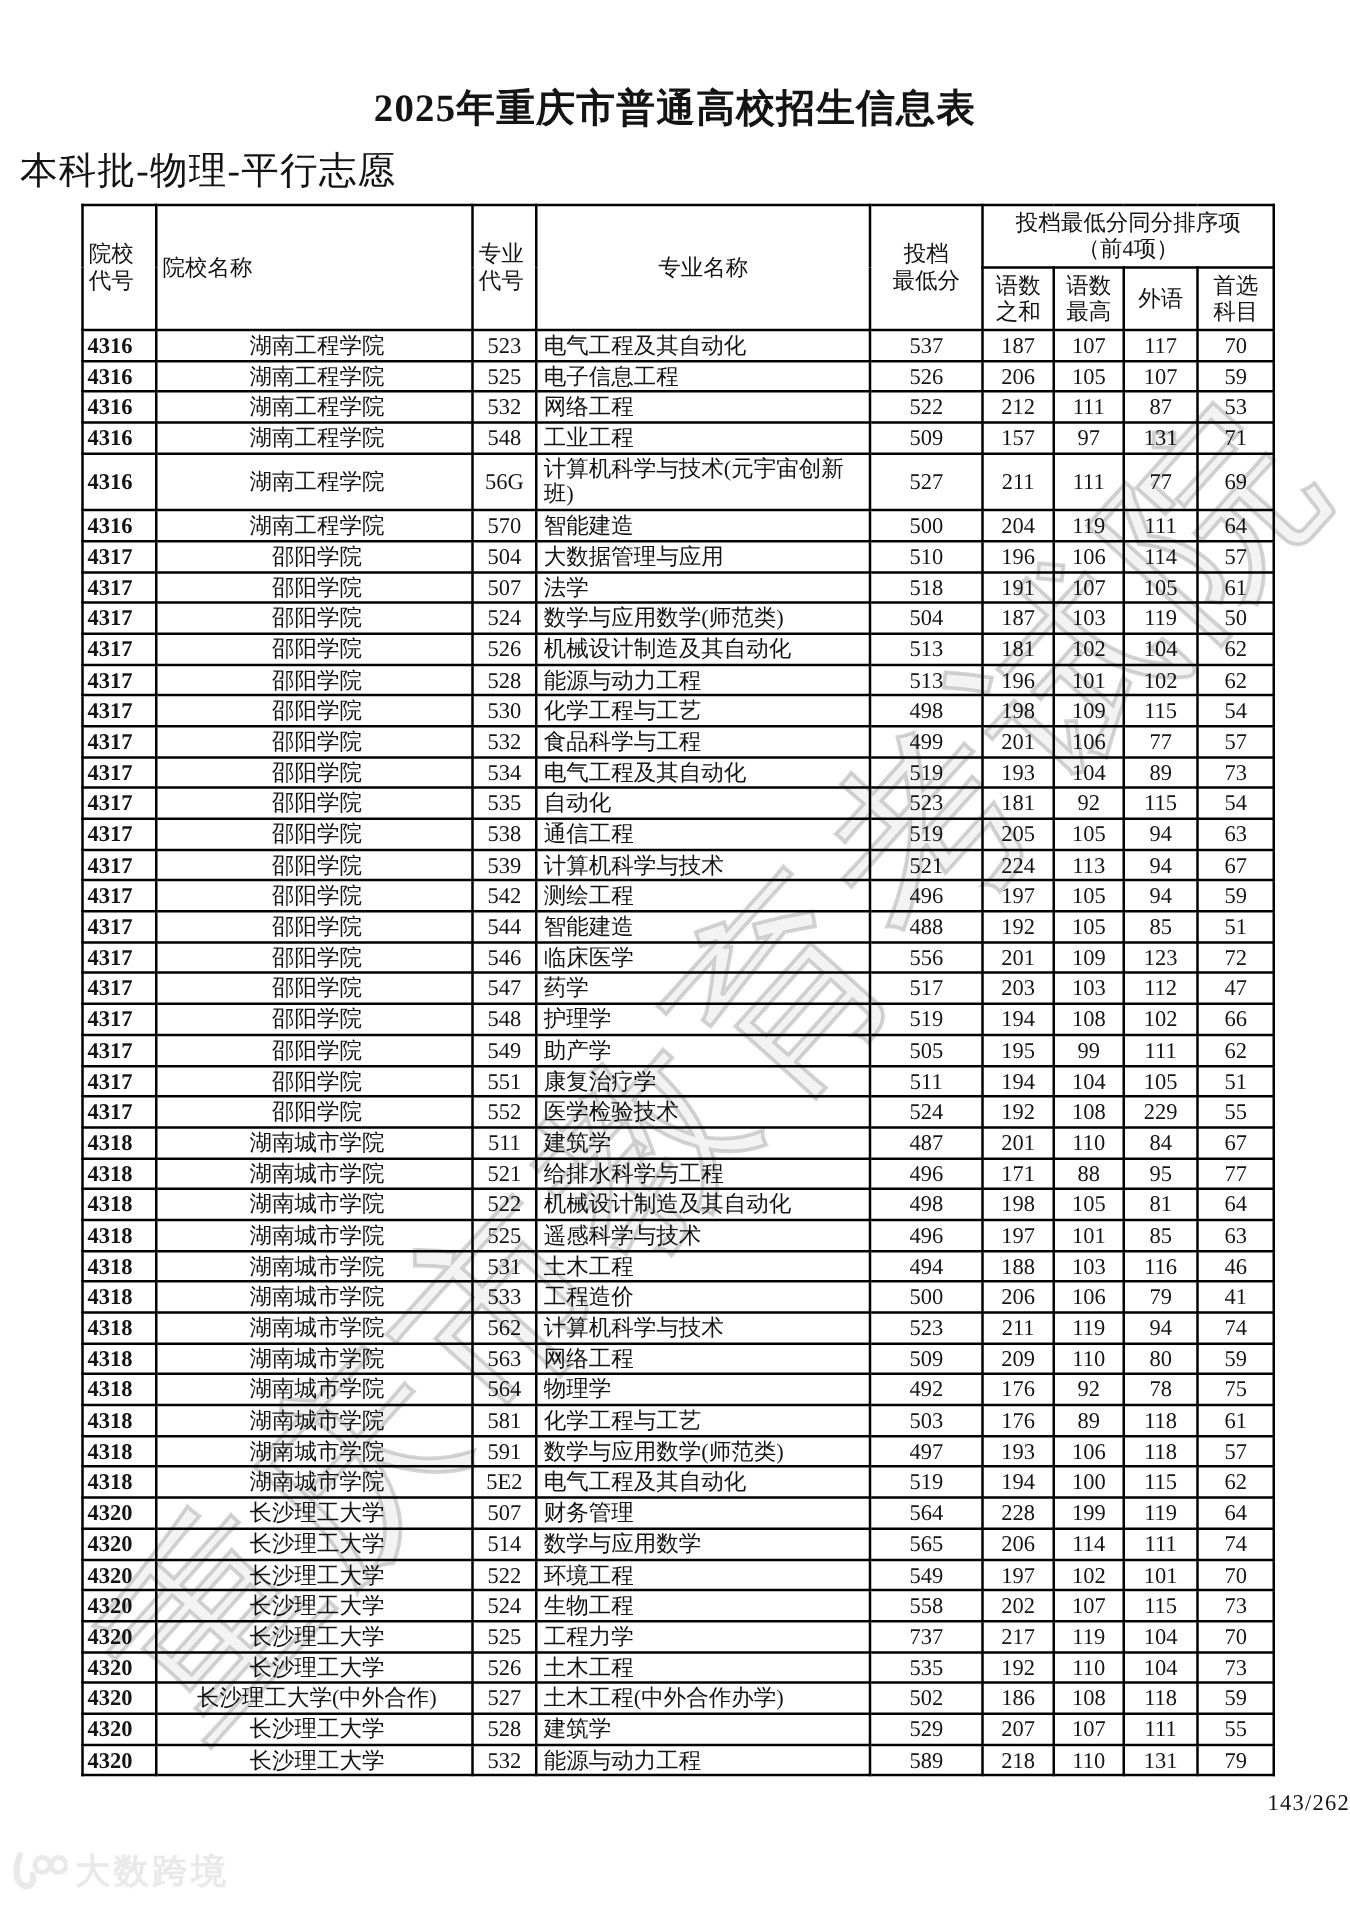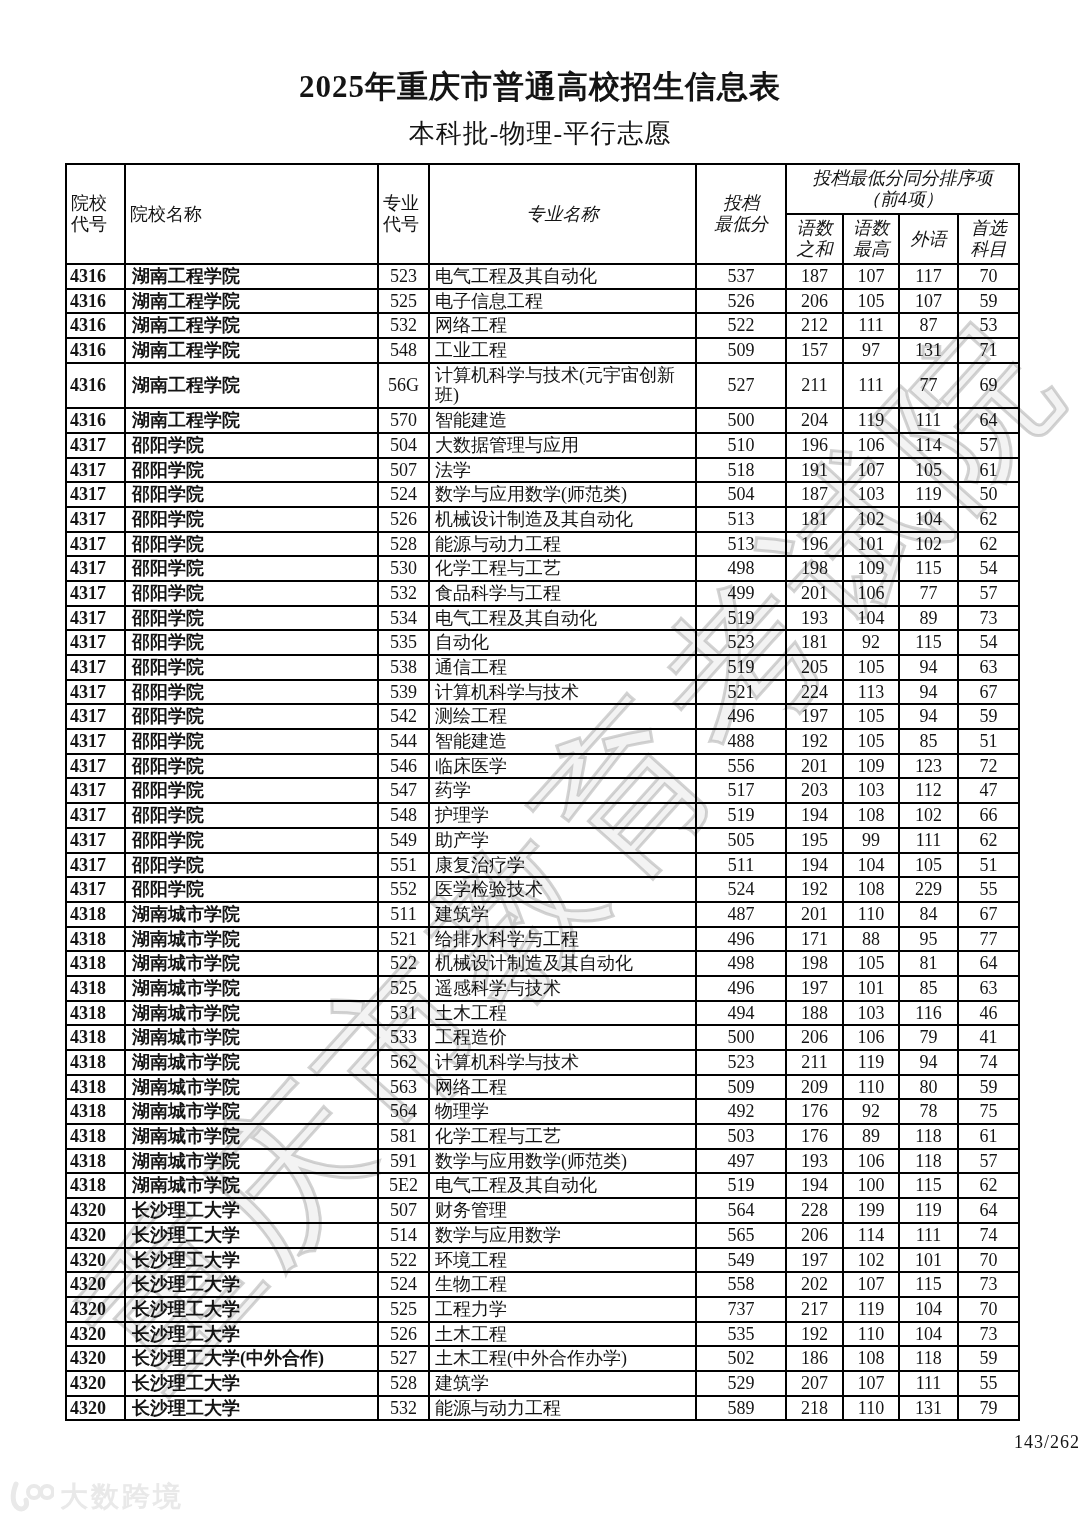--- a/index.html
+++ b/index.html
@@ -7,38 +7,38 @@
   body {
     position:relative; background:#ffffff; overflow:hidden;
     font-family:"Liberation Serif", serif; color:#141414;
   }
   .title {
     position:absolute; top:66px; left:0; width:100%;
     text-align:center; font-size:31px; font-weight:700; letter-spacing:1px;
   }
   .subtitle {
     position:absolute; top:116px; left:0; width:100%;
-    text-align:center; font-size:26px; font-weight:400; letter-spacing:1px;
+    text-align:left; font-size:30px; font-weight:400; letter-spacing:1px;padding-left:16px;
   }
   table {
     position:absolute; left:65px; top:163px; width:953px;
     border-collapse:collapse; table-layout:fixed; z-index:1;
   }
   th, td {
     border:2px solid #000; font-weight:400; font-size:18px;
     line-height:1.15; overflow:hidden; padding:1px 2px;
   }
   thead th { white-space:pre-line; vertical-align:middle; }
   thead tr { height:50px; }
   .h-left   { text-align:left; padding-left:4px; }
-  .h-center { text-align:center;font-style:italic; }
+  .h-center { text-align:center; }
   tbody tr { height:24.7px; }
   tbody td { vertical-align:middle; }
   .c0 { text-align:left;  padding-left:3px;font-weight:bold; }
-  .c1 { text-align:left;  padding-left:6px;font-weight:bold; }
+  .c1 { text-align:center;  padding-left:6px; }
   .c2 { text-align:center; }
   .c3 { text-align:left;  padding-left:5px; }
   .c4 { text-align:center; }
   .pageno {
     position:absolute; top:1432px; left:0; width:100%;
     text-align:right; font-size:18px; letter-spacing:1px;
   }
   .watermark {
     position:absolute; left:-175px; top:745px; width:1500px;
     transform:rotate(-48deg);

